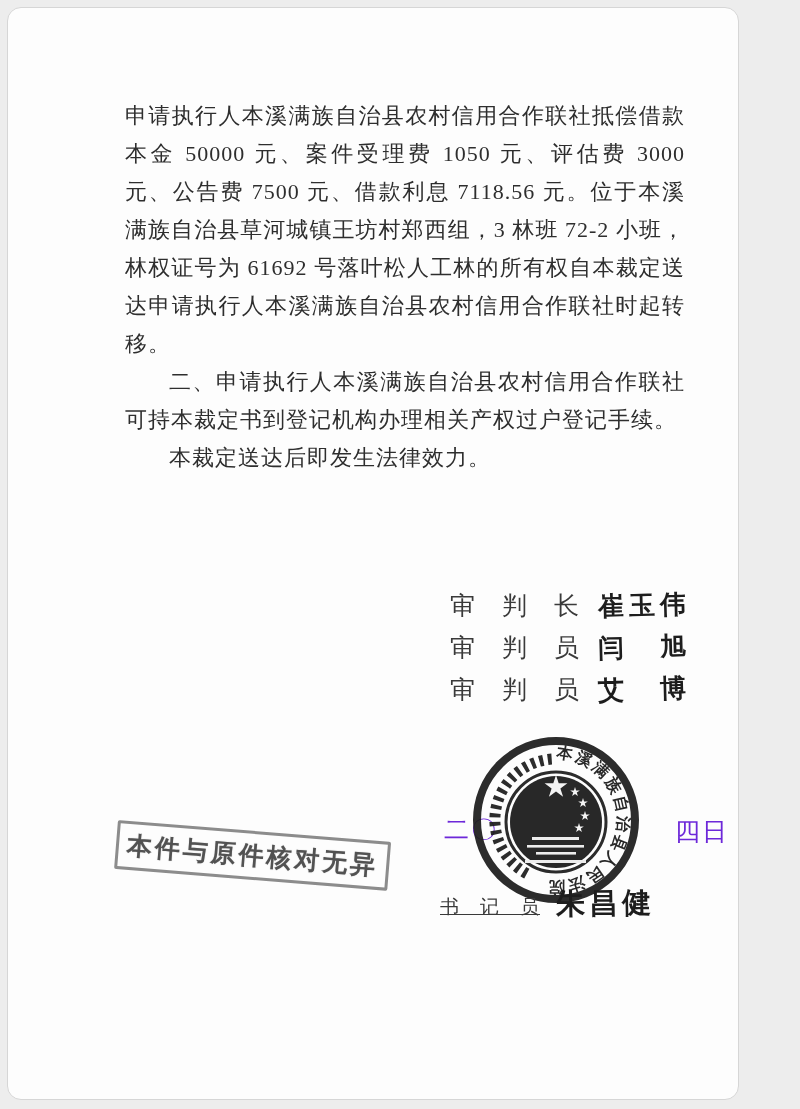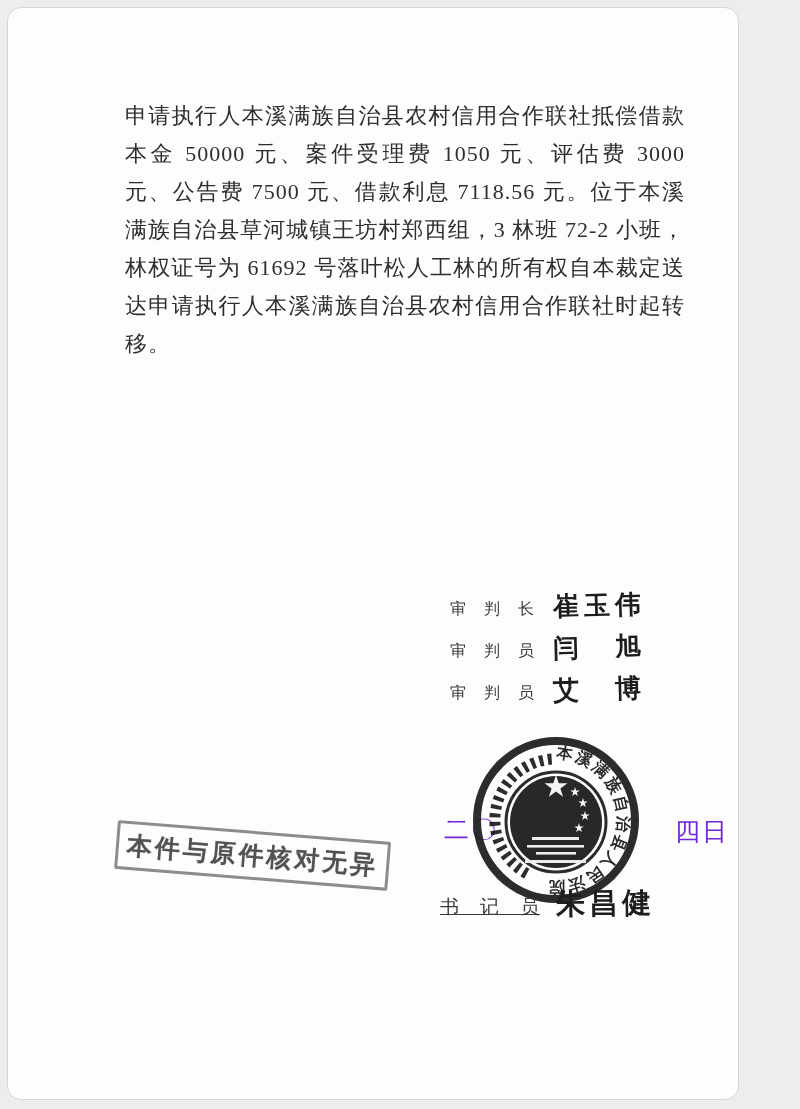--- a/index.html
+++ b/index.html
@@ -35,21 +35,21 @@
   .body-text p.indent { text-indent: 2em; }
 
   
   .sig-line {
     position: absolute;
     left: 442px;
     white-space: nowrap;
     color: #3a3a3a;
   }
   .sig-line .role {
-    font-size: 16px;
+    font-size: 25px;
     letter-spacing: 1px;
   }
   .hand {
     display: inline-block;
     margin-left: 14px;
     font-size: 26px;
     font-weight: 700;
     letter-spacing: 5px;
     color: #1d1d1d;
     transform: rotate(-1.5deg);
@@ -108,20 +108,22 @@
     background: rgba(255,255,255,0.05);
   }
 </style>
 </head>
 <body>
 
 <div class="page">
 
   <div class="body-text">
     <p>申请执行人本溪满族自治县农村信用合作联社抵偿借款本金 50000 元、案件受理费 1050 元、评估费 3000 元、公告费 7500 元、借款利息 7118.56 元。位于本溪满族自治县草河城镇王坊村郑西组，3 林班 72-2 小班，林权证号为 61692 号落叶松人工林的所有权自本裁定送达申请执行人本溪满族自治县农村信用合作联社时起转移。</p>
+    <p class="indent">二、申请执行人本溪满族自治县农村信用合作联社可持本裁定书到登记机构办理相关产权过户登记手续。</p>
+    <p class="indent">本裁定送达后即发生法律效力。</p>
   </div>
 
   <div class="sig-line sig-1">
     <span class="role">审　判　长</span>
     <span class="hand">崔玉伟</span>
   </div>
   <div class="sig-line sig-2">
     <span class="role">审　判　员</span>
     <span class="hand">闫　旭</span>
   </div>

